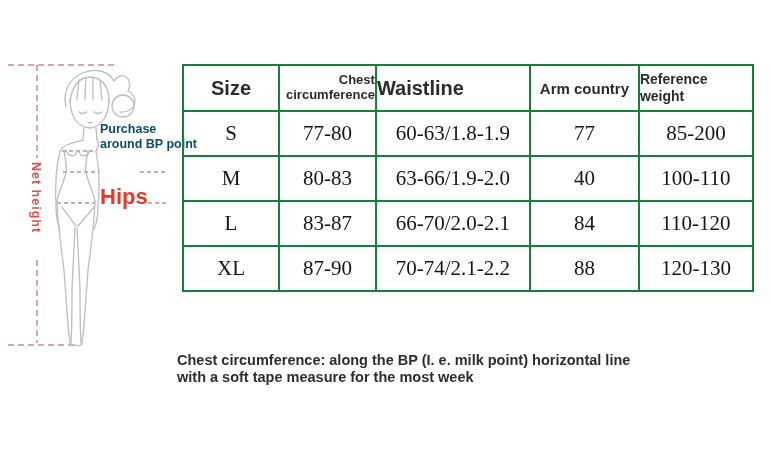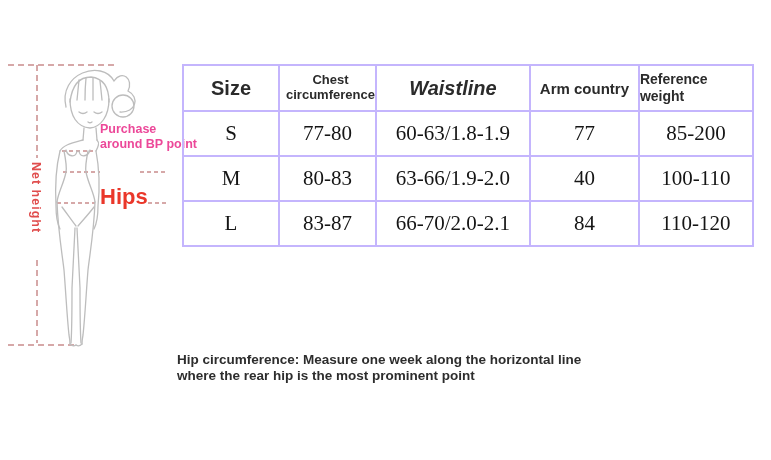--- a/index.html
+++ b/index.html
@@ -12,45 +12,45 @@
     position:absolute;left:177px;top:15px;width:590px;
     font-size:13.5px;font-weight:bold;color:#2b2b2b;line-height:1.28;
     white-space:pre-line;
   }
   
   .size-table{
     position:absolute;left:182px;top:64px;
     border-collapse:collapse;table-layout:fixed;
   }
   .size-table th,.size-table td{
-    border:2px solid #c4b5fd;padding:0;overflow:visible;
+    border:2px solid #15803d;padding:0;overflow:visible;
   }
   .size-table th{
     height:44px;color:#2b2b2b;font-weight:bold;vertical-align:middle;
   }
   .size-table td{
     height:43px;text-align:center;vertical-align:middle;
     font-family:"Liberation Serif","DejaVu Serif",serif;
     font-size:21px;color:#151515;
   }
   th.col0{font-size:20px;text-align:center;}
-  th.col1{font-size:13px;text-align:center;padding-left:6px;line-height:1.15;white-space:pre-line;}
-  th.col2{font-size:20px;text-align:center;font-style:italic;}
+  th.col1{font-size:13px;text-align:right;padding-left:6px;line-height:1.15;white-space:pre-line;}
+  th.col2{font-size:20px;text-align:left;}
   th.col3{font-size:15px;text-align:center;}
   th.col4{font-size:14px;text-align:left;padding-left:0;line-height:1.2;white-space:pre-line;}
   
   .notes{position:absolute;left:177px;top:352px;width:540px;color:#2d2d2d;}
   .note{font-weight:bold;line-height:1.18;white-space:pre-line;margin-bottom:4px;}
   .note-chest{font-size:14.5px;}
   .note-waist{font-size:13.5px;}
   .note-hip{font-size:13.5px;}
   
   .figure-svg{position:absolute;left:0;top:55px;}
   .annot{position:absolute;font-weight:bold;}
-  .annot-bp{left:100px;top:122px;font-size:12.5px;color:#ec4899;line-height:1.18;white-space:pre-line;}
+  .annot-bp{left:100px;top:122px;font-size:12.5px;color:#0c4a6e;line-height:1.18;white-space:pre-line;}
   .annot-hips{left:100px;top:186px;font-size:22px;color:#ea372a;line-height:1;}
   .annot-netheight{
     left:29px;top:162px;font-size:12.5px;color:#e04d4d;
     writing-mode:vertical-rl;letter-spacing:1px;
   }
 </style>
 </head>
 <body>
 
 <div class="canvas">
@@ -147,21 +147,28 @@
         <td>40</td>
         <td>100-110</td>
       </tr>
       <tr>
         <td>L</td>
         <td>83-87</td>
         <td>66-70/2.0-2.1</td>
         <td>84</td>
         <td>110-120</td>
       </tr>
+      <tr>
+        <td>XL</td>
+        <td>87-90</td>
+        <td>70-74/2.1-2.2</td>
+        <td>88</td>
+        <td>120-130</td>
+      </tr>
     </tbody>
   </table>
 
   <div class="notes">
-    <div class="note note-hip">Hip circumference: Measure one week along the horizontal line
-where the rear hip is the most prominent point</div>
+    <div class="note note-chest">Chest circumference: along the BP (I. e. milk point) horizontal line
+with a soft tape measure for the most week</div>
   </div>
 
 </div>
 
 </body></html>

